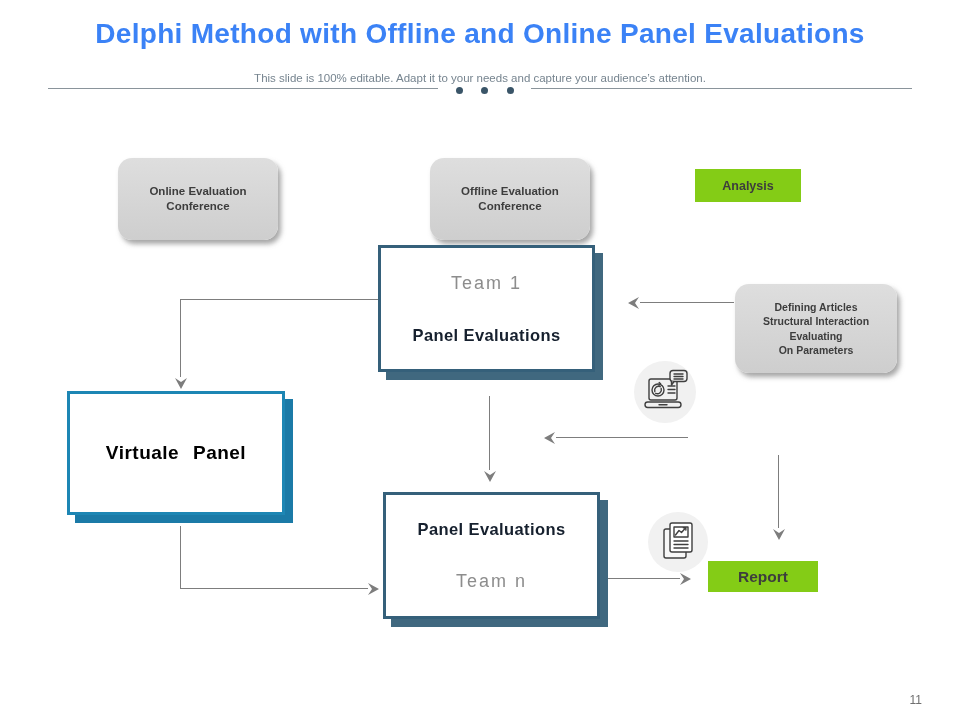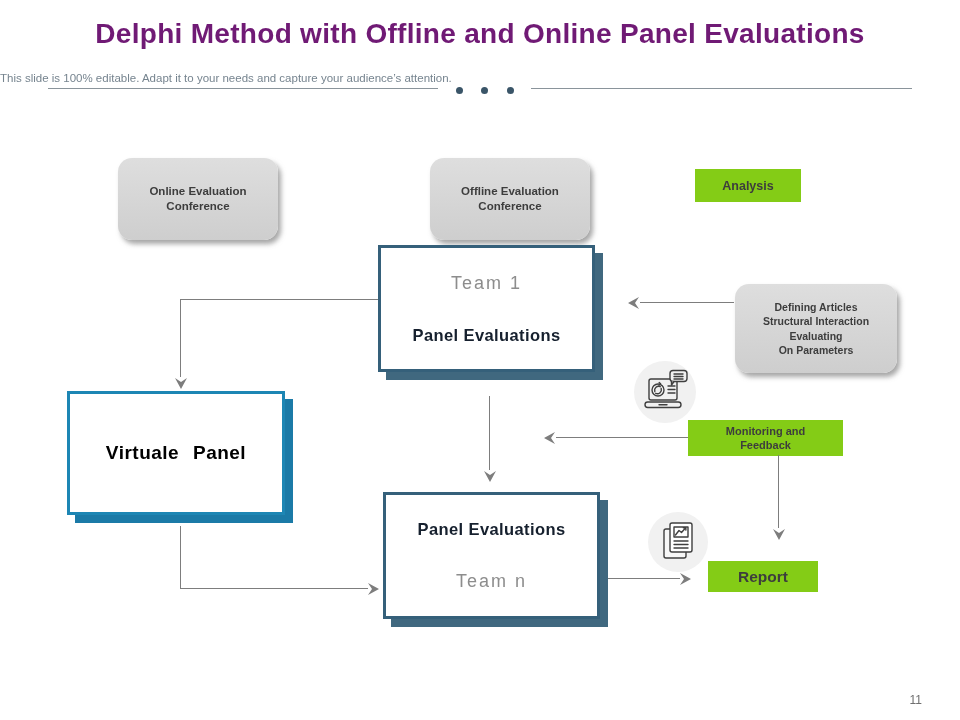--- a/index.html
+++ b/index.html
@@ -1,21 +1,21 @@
 <!DOCTYPE html>
 <html><head>
 <meta charset="utf-8">
 <style>
   html,body{margin:0;padding:0;background:#ffffff;}
   .slide{position:relative;width:960px;height:720px;background:#ffffff;overflow:hidden;
          font-family:"Liberation Sans",sans-serif;}
 
   .title{position:absolute;left:0;right:0;top:18px;text-align:center;
-         font-size:28px;font-weight:bold;color:#701a75;letter-spacing:.3px;}
-  .subtitle{position:absolute;left:0;right:0;top:72px;text-align:left;
+         font-size:28px;font-weight:bold;color:#3b82f6;letter-spacing:.3px;}
+  .subtitle{position:absolute;left:0;right:0;top:72px;text-align:center;
             font-size:11.5px;color:#76848f;}
   .rule{position:absolute;top:88px;height:1px;background:#8a949b;}
   .rule.left{left:48px;width:390px;}
   .rule.right{left:531px;width:381px;}
   .dot{position:absolute;top:87px;width:7px;height:7px;border-radius:50%;background:#3a5568;}
 
   
   .callout{position:absolute;border-radius:14px;
            background:linear-gradient(#dedede,#cecece);
            box-shadow:3px 4px 5px rgba(95,95,95,.55);
@@ -60,22 +60,20 @@
   <div class="callout" style="left:118px;top:146px;width:160px;height:82px;font-size:11.5px;line-height:1.3;">Online Evaluation
 Conference</div>
   <div class="callout" style="left:430px;top:146px;width:160px;height:82px;font-size:11.5px;line-height:1.3;">Offline Evaluation
 Conference</div>
   <div class="callout" style="left:735px;top:272px;width:162px;height:89px;font-size:10.5px;line-height:1.35;">Defining Articles
 Structural Interaction
 Evaluating
 On Parameters</div>
 
   <div class="flatbox" style="left:695px;top:169px;width:106px;height:33px;font-size:12.5px;">Analysis</div>
-  <div class="flatbox" style="left:688px;top:420px;width:155px;height:36px;font-size:11px;line-height:1.3;">Monitoring and
-Feedback</div>
   <div class="flatbox" style="left:708px;top:561px;width:110px;height:31px;font-size:15.5px;">Report</div>
 
   <div class="panel slate" style="left:378px;top:245px;width:217px;height:127px;">
     <div class="muted">Team 1</div>
     <div class="gap"></div>
     <div class="strong">Panel Evaluations</div>
   </div>
 
   <div class="panel teal" style="left:67px;top:391px;width:218px;height:124px;">
     <div class="big">Virtuale Panel</div>

